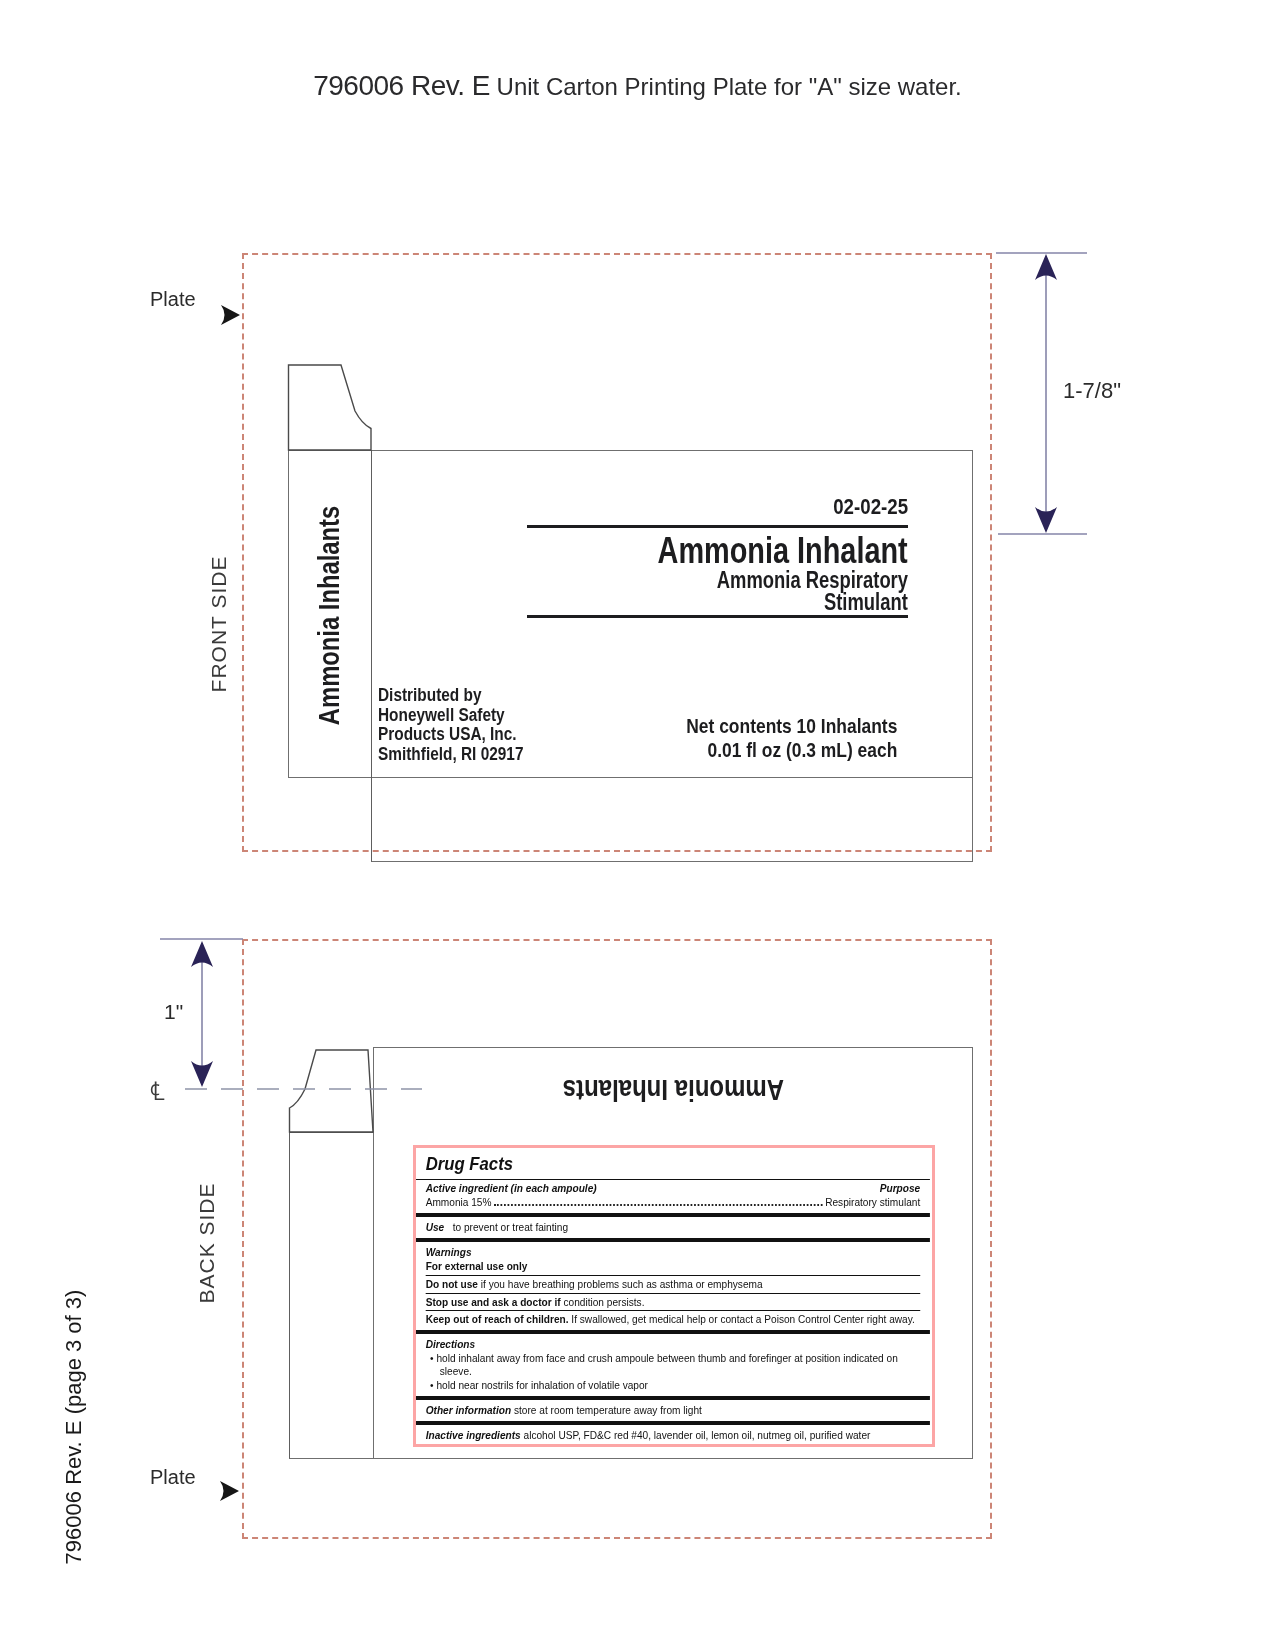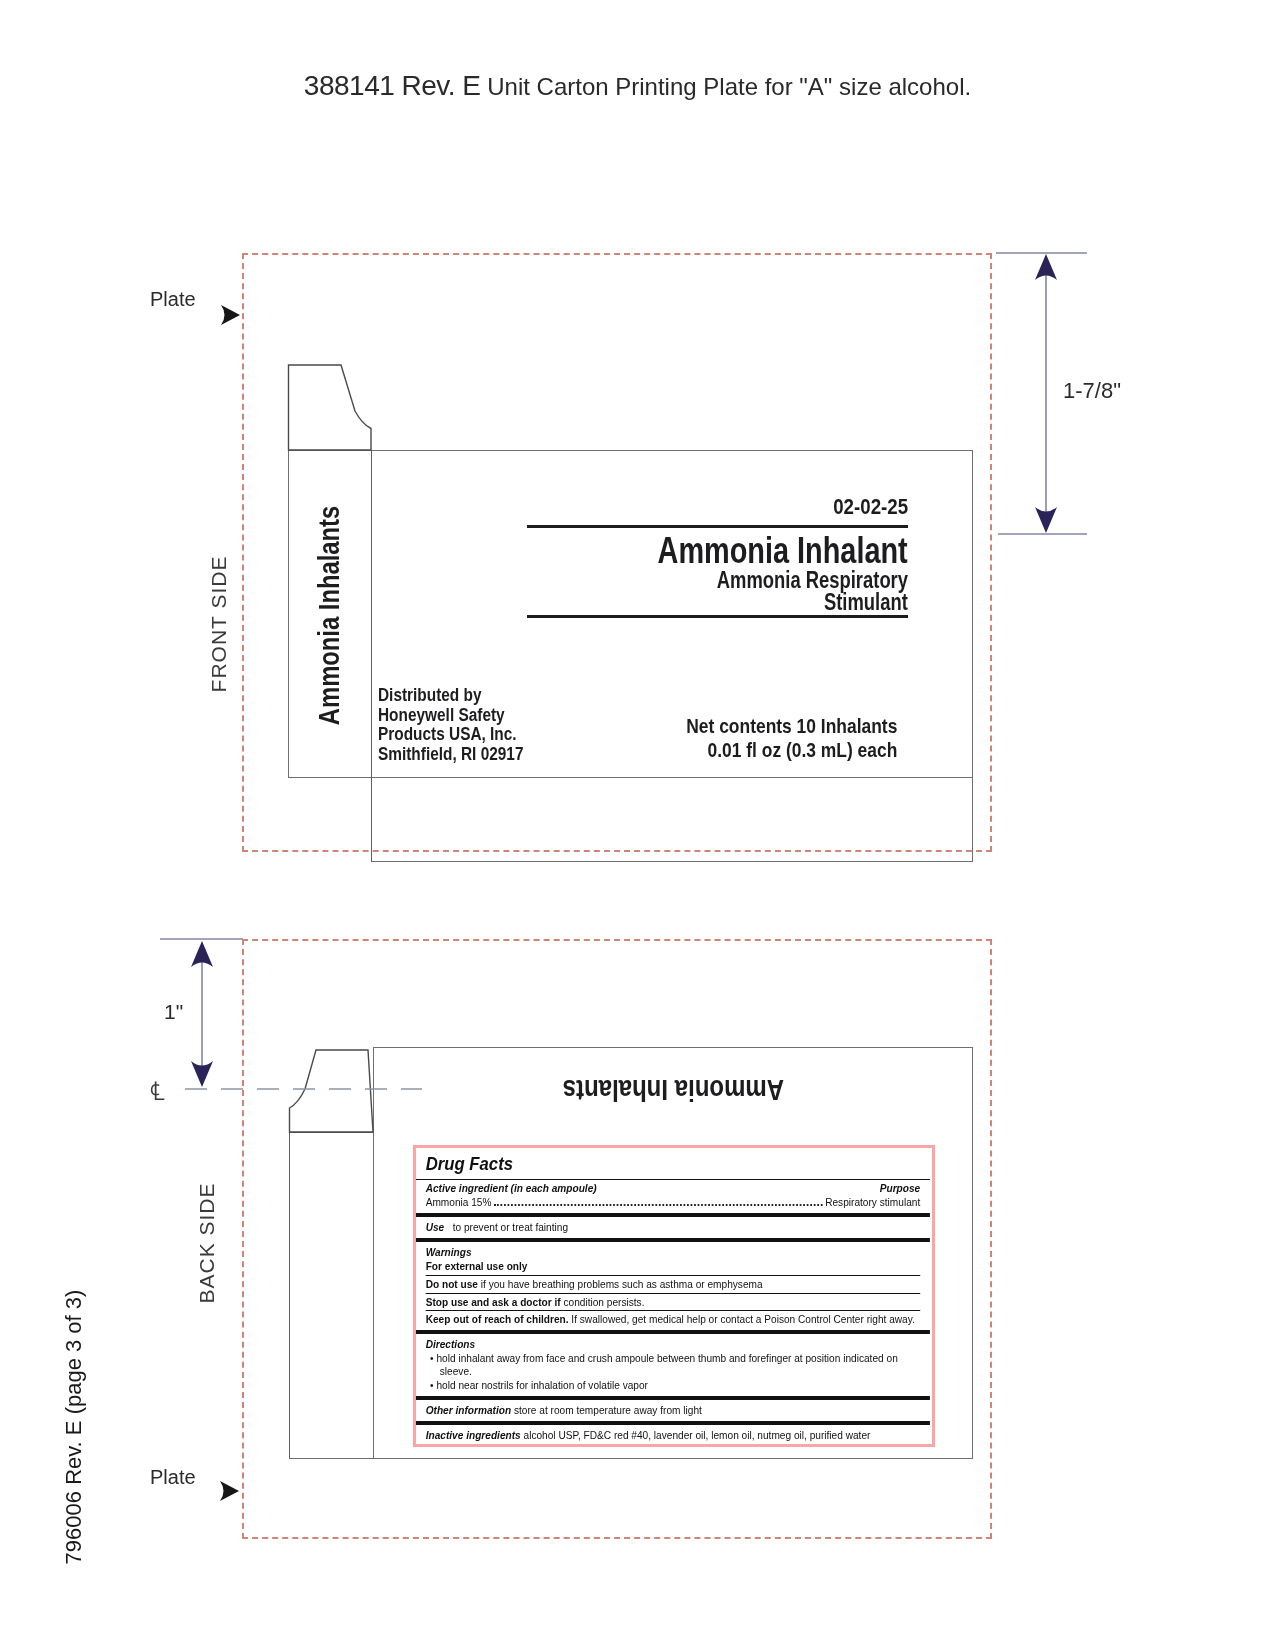--- a/index.html
+++ b/index.html
@@ -44,21 +44,21 @@
   .leader{flex:1;border-bottom:2px dotted #222;margin:0 3px 3px 3px;}
   .bullet-row{padding-left:16px;text-indent:-11px;margin:1px 0;}
   svg.overlay{position:absolute;left:0;top:0;pointer-events:none;}
 </style>
 </head>
 <body>
 
 <div class="canvas">
 
   <div class="abs doc-title">
-    <span class="t1">388141 Rev. E</span><span class="t2"> Unit Carton Printing Plate for "A" size alcohol.</span>
+    <span class="t1">796006 Rev. E</span><span class="t2"> Unit Carton Printing Plate for "A" size water.</span>
   </div>
 
   <div class="abs dashed-rect" style="left:242px;top:253px;width:750px;height:599px;"></div>
 
   <div class="abs plate-label" style="left:150px;top:288px;">Plate</div>
 
   <div class="abs flex-center" style="left:160px;top:560px;width:118px;height:128px;">
     <span class="side-label">FRONT SIDE</span>
   </div>
 

